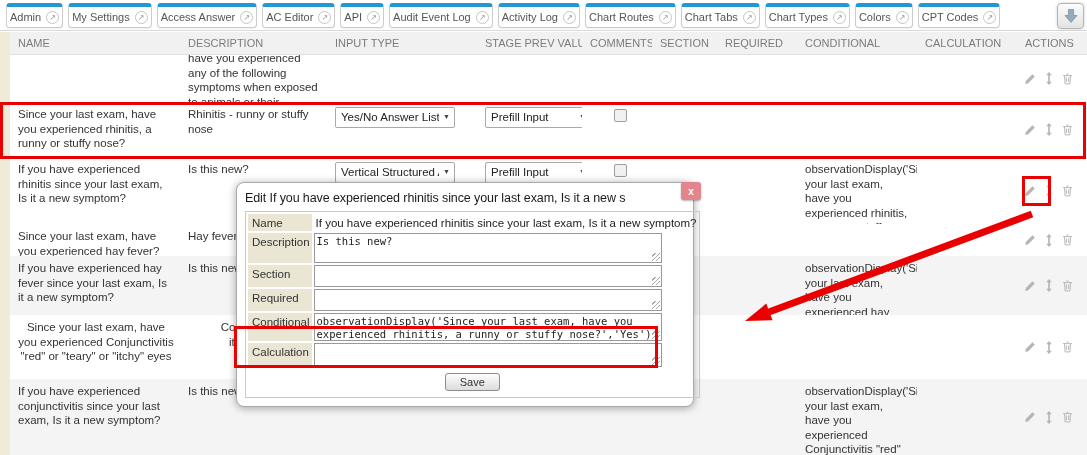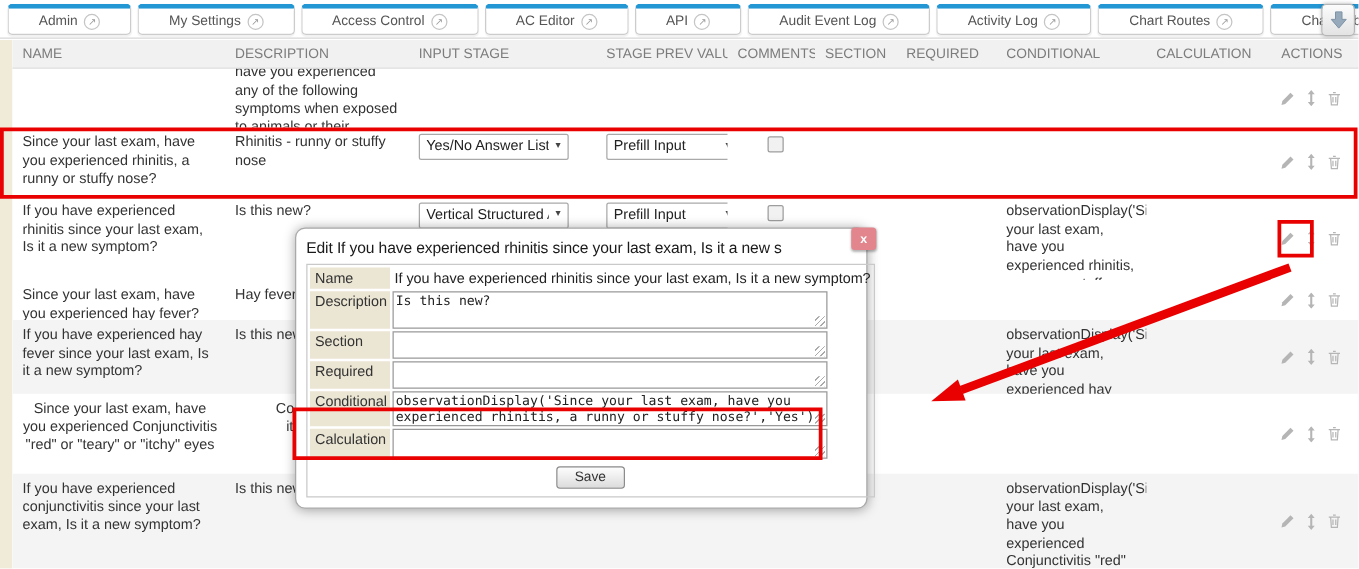--- a/index.html
+++ b/index.html
@@ -4,21 +4,21 @@
 <style>
   * { margin:0; padding:0; box-sizing:border-box; }
   body { width:1087px; height:455px; overflow:hidden; background:#fff;
          font-family:"Liberation Sans", sans-serif; }
   .screen { position:relative; width:1087px; height:455px; background:#fff; overflow:hidden; }
 
   
   .tabbar { position:absolute; left:0; top:0; right:0; height:31px; background:#fff;
             border-bottom:1px solid #d8d8d8; display:flex; align-items:flex-start;
             padding:3px 34px 0 6px; gap:5px; overflow:hidden; z-index:5; }
-  .tab { display:flex; align-items:center; gap:5px; height:25px; padding:0 24px;
+  .tab { display:flex; align-items:center; gap:5px; height:25px; padding:0 3px;
          border:1px solid #ccc; border-top:4px solid #2397d4; border-radius:4px;
          background:#fff; font-size:11px; color:#555; white-space:nowrap; flex:0 0 auto;
          box-shadow:0 1px 1px rgba(0,0,0,.06); }
   .tab .circ { width:13px; height:13px; border:1px solid #c5c5c5; border-radius:50%;
                display:flex; align-items:center; justify-content:center; font-size:8px;
                color:#9a9a9a; flex:0 0 auto; }
   .scrollbtn { position:absolute; right:3px; top:3px; width:27px; height:26px;
                border:1px solid #b5b5b5; border-radius:4px;
                background:linear-gradient(#fcfcfc,#e3e3e3);
                display:flex; align-items:center; justify-content:center; z-index:6;
@@ -102,21 +102,21 @@
   <div class="tabbar" id="tabbar">
       <div class="tab">
         <span>Admin</span>
         <span class="circ">↗</span>
       </div>
       <div class="tab">
         <span>My Settings</span>
         <span class="circ">↗</span>
       </div>
       <div class="tab">
-        <span>Access Control</span>
+        <span>Access Answer</span>
         <span class="circ">↗</span>
       </div>
       <div class="tab">
         <span>AC Editor</span>
         <span class="circ">↗</span>
       </div>
       <div class="tab">
         <span>API</span>
         <span class="circ">↗</span>
       </div>
@@ -156,21 +156,21 @@
         </svg>
     </span>
   </div>
 
   <div class="left-strip"></div>
 
   <div class="qtable">
     <div class="thead" id="thead">
         <div class="th">NAME</div>
         <div class="th">DESCRIPTION</div>
-        <div class="th">INPUT STAGE</div>
+        <div class="th">INPUT TYPE</div>
         <div class="th">STAGE PREV VALUE</div>
         <div class="th">COMMENTS</div>
         <div class="th">SECTION</div>
         <div class="th">REQUIRED</div>
         <div class="th">CONDITIONAL</div>
         <div class="th">CALCULATION</div>
         <div class="th">ACTIONS</div>
       </div>
     <div class="tbody" id="tbody">
         <div class="trow">

